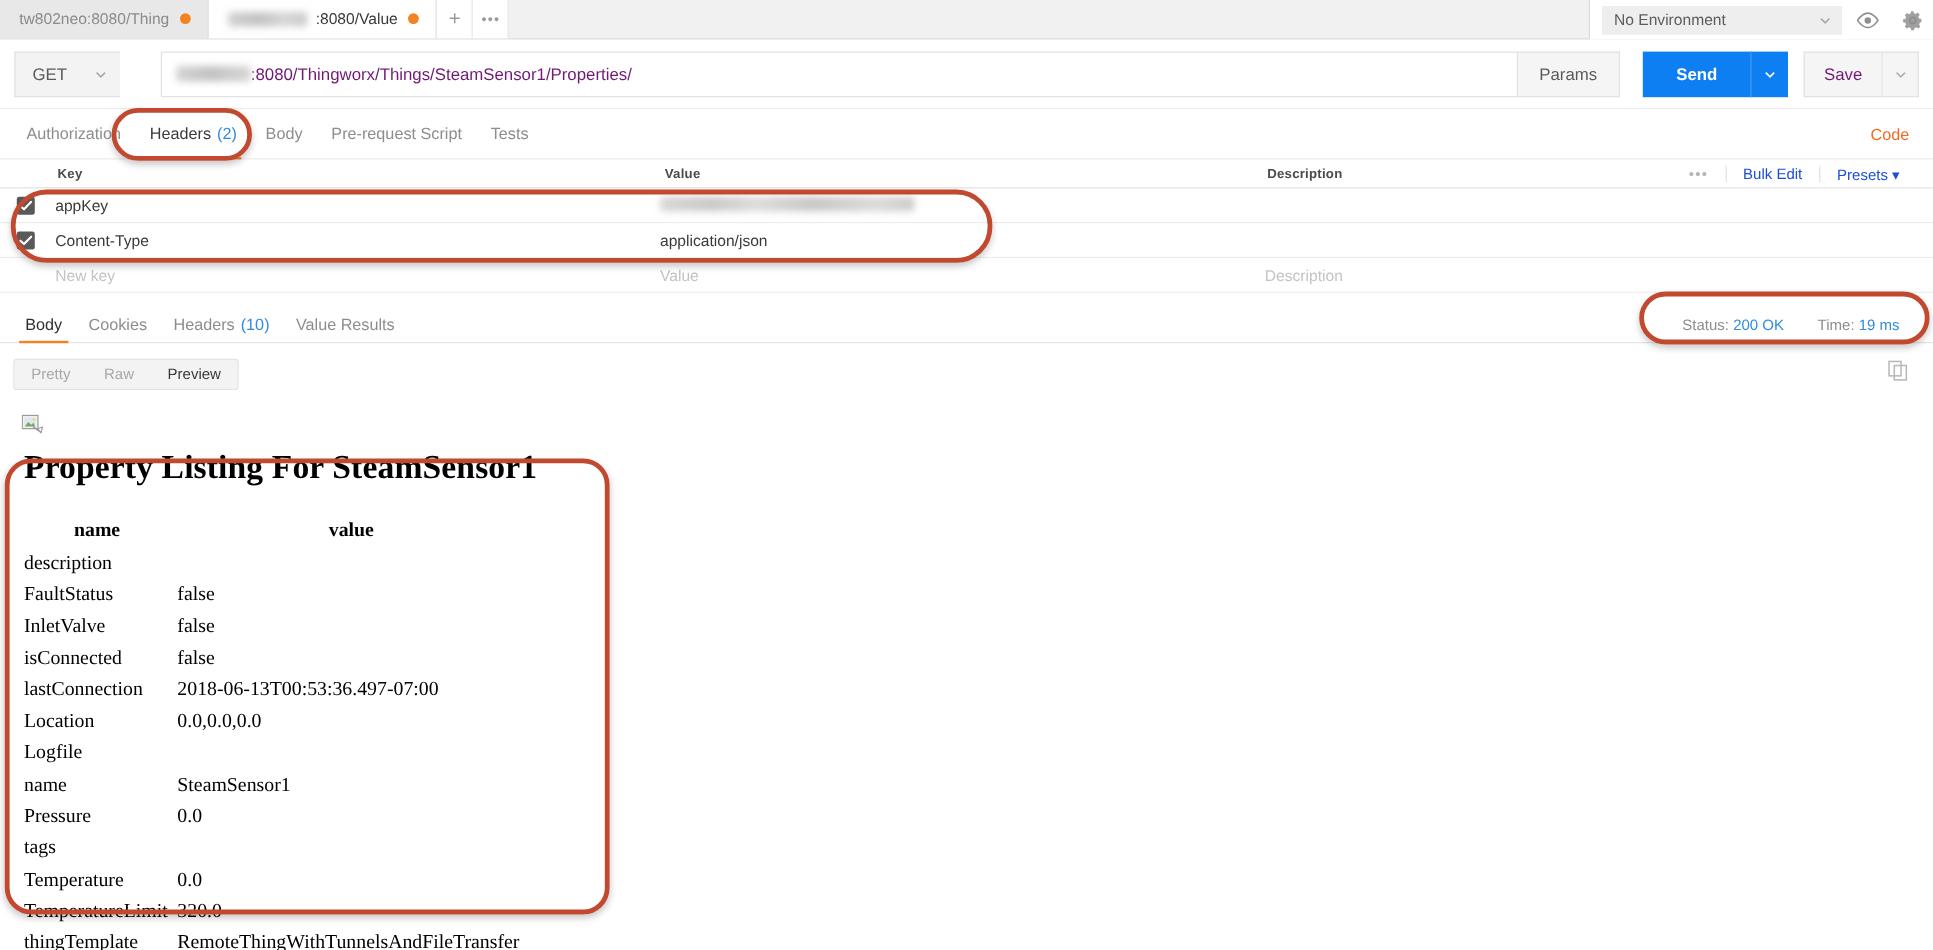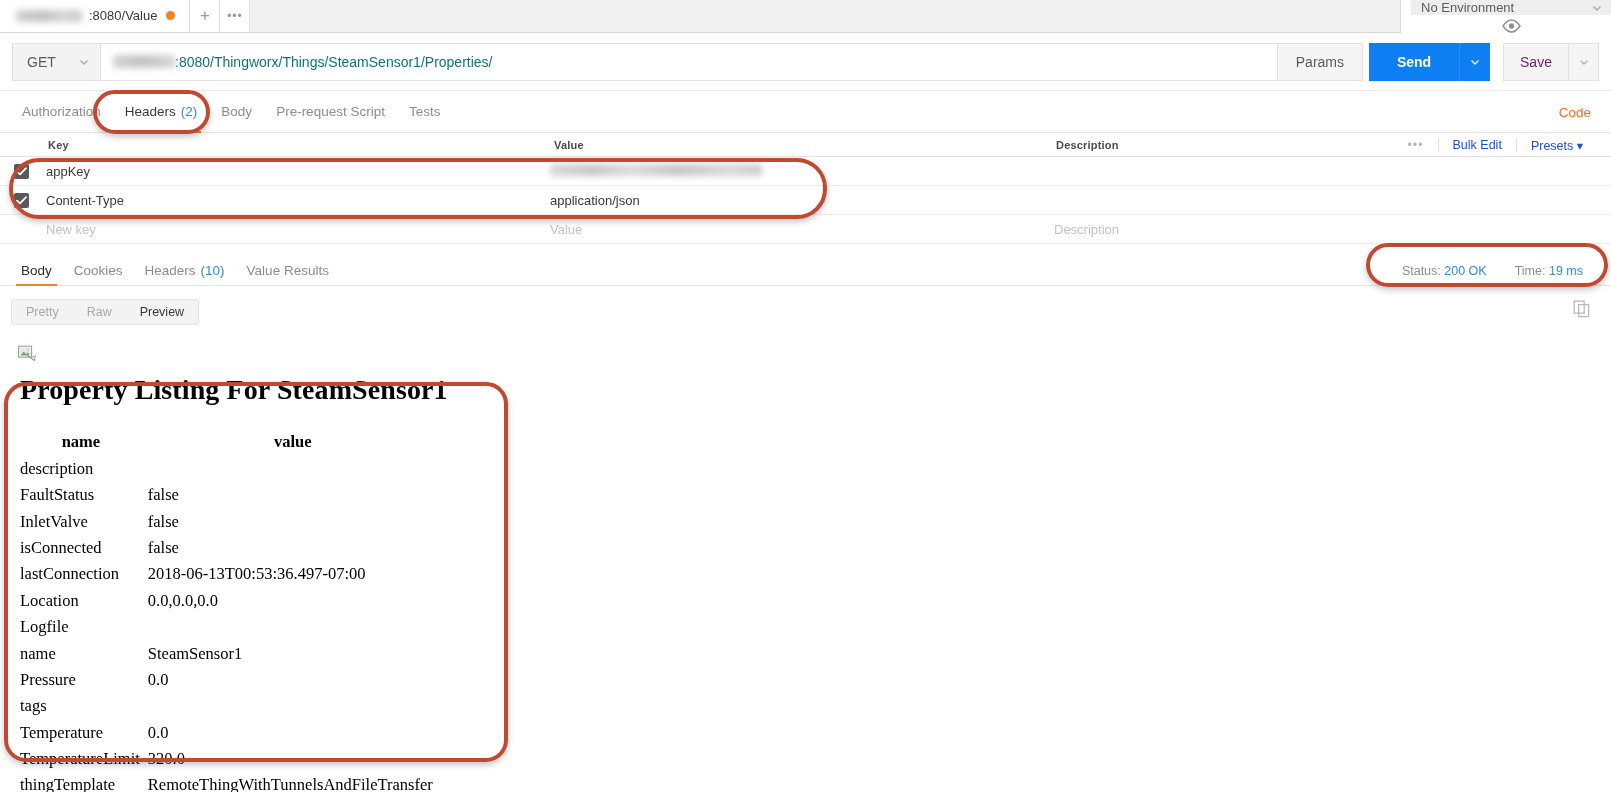--- a/index.html
+++ b/index.html
@@ -41,21 +41,21 @@
     vertical-align:middle; margin-right:-2px;
   }
   .tab-iconbtn {
     width:30px; height:33px; display:flex; align-items:center; justify-content:center;
     color:#9a9a9a; font-size:17px; background:#fff; border-right:1px solid #e3e3e3;
     cursor:pointer;
   }
   #env-zone {
     position:absolute; right:0; top:0; height:33px;
     display:flex; align-items:center; gap:4px;
-    border-left:1px solid #d9d9d9; background:#fff; padding-left:10px;flex-direction:column;
+    border-left:1px solid #d9d9d9; background:#fff; padding-left:10px;
   }
   #env-select {
     width:200px; height:24px; background:#eeeeee; border:none;
     display:flex; align-items:center; justify-content:space-between;
     padding:0 8px 0 10px; color:#5c5c5c; font-size:13px; cursor:pointer;
   }
   .hdr-icon { width:34px; height:33px; display:flex; align-items:center; justify-content:center; cursor:pointer; color:#9b9b9b;}
 
   
   #urlbar {
@@ -63,34 +63,34 @@
     background:#fff; display:flex; align-items:center; padding:0 12px;
     border-bottom:1px solid #ebebeb;
   }
   #method-box {
     width:88px; height:38px; background:#f3f3f3; border:1px solid #e2e2e2; border-right:none;
     display:flex; align-items:center; justify-content:space-between;
     padding:0 10px 0 14px; color:#5a5a5a; font-size:14px; cursor:pointer;
   }
   #url-box {
     flex:1; height:38px; background:#fff; border:1px solid #e2e2e2;
-    display:flex; align-items:center; padding:0 12px; font-size:14px; color:#0f766e;
-    overflow:hidden; white-space:nowrap;
+    display:flex; align-items:center; padding:0 12px; font-size:14px; color:#701a75;
+    overflow:hidden; white-space:nowrap;margin-left:34px;
   }
   .url-blur {
     display:inline-block; height:13px; width:62px;
     background:linear-gradient(90deg,#cfcfcf,#bcbcbc 45%,#d2d2d2);
     filter:blur(3.2px); opacity:.9; border-radius:2px; vertical-align:middle;
   }
   #params-btn {
     height:38px; min-width:80px; padding:0 18px; background:#f5f5f5;
     border:1px solid #e2e2e2; border-left:none; color:#5a5a5a; font-size:14px;
     display:flex; align-items:center; justify-content:flex-end; cursor:pointer;
   }
-  #send-group { display:flex; margin-left:6px; }
+  #send-group { display:flex; margin-left:19px; }
   #send-btn {
     height:38px; width:90px; background:#0d7ff2; color:#fff; font-size:14px; font-weight:bold;
     display:flex; align-items:center; justify-content:center; cursor:pointer;
   }
   #send-caret {
     height:38px; width:31px; background:#0d7ff2; color:#fff;
     display:flex; align-items:center; justify-content:center; cursor:pointer;
     border-left:1px solid #2a8df5;
   }
   #save-group { display:flex; margin-left:13px; }
@@ -217,20 +217,24 @@
   }
   #anno-headers-tab { left:93px; top:90px; width:117px; height:44px; border-radius:24px; }
   #anno-hrows { left:9px; top:158px; width:818px; height:61px; border-radius:30px; }
   #anno-status { left:1366px; top:243px; width:242px; height:44px; border-radius:24px; }
   #anno-listing { left:4px; top:382px; width:504px; height:380px; border-radius:22px; }
 </style>
 </head>
 <body>
 
 <div id="tabbar">
+  <div class="req-tab">
+    <span>tw802neo:8080/Thing</span>
+    <span class="tab-dot"></span>
+  </div>
   <div class="req-tab active">
     <span class="tab-blur"></span>
     <span>:8080/Value</span>
     <span class="tab-dot"></span>
   </div>
   <div class="tab-iconbtn">
     <span>+</span>
   </div>
   <div class="tab-iconbtn">
     <span style="font-size:12px;letter-spacing:1px;">•••</span>

